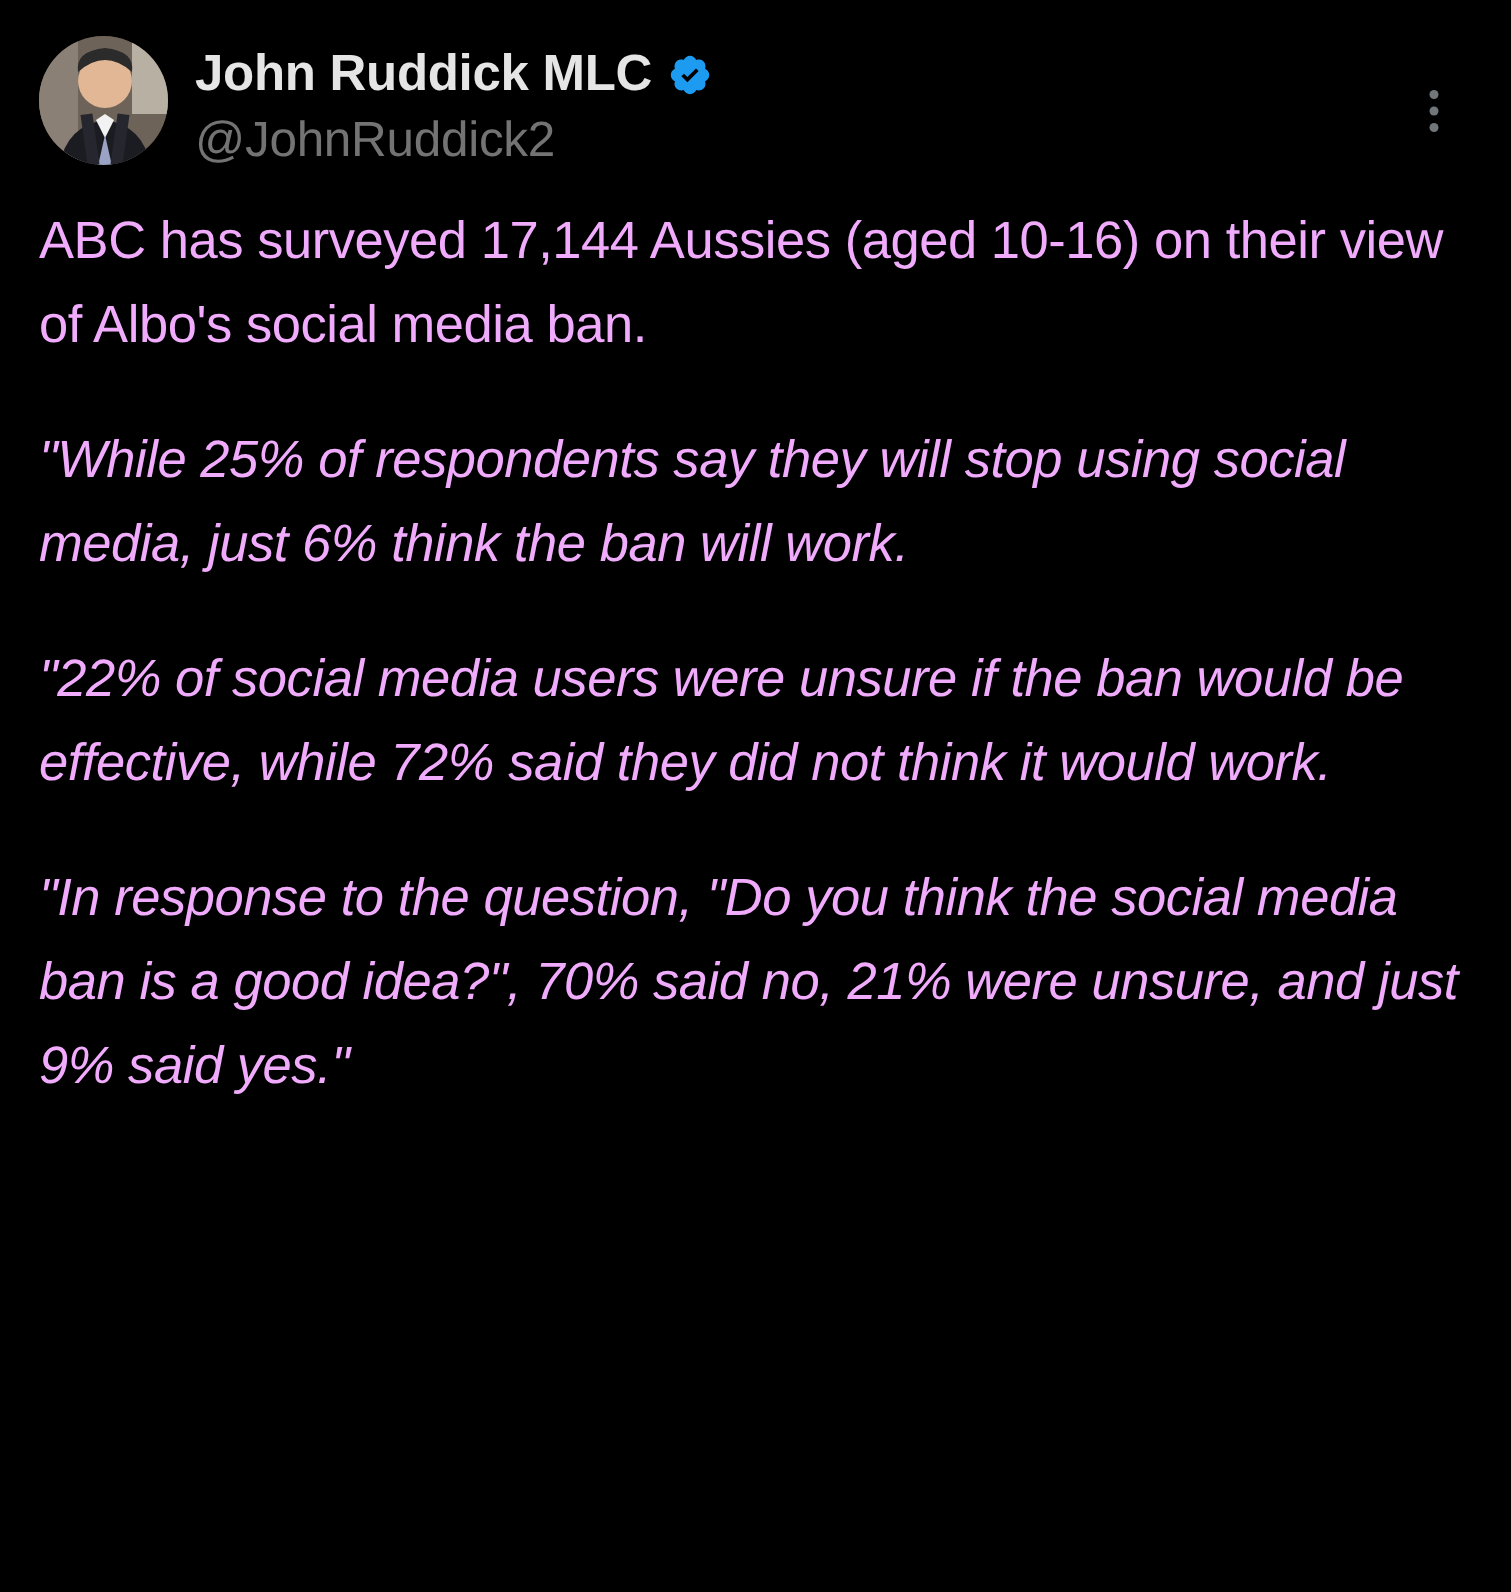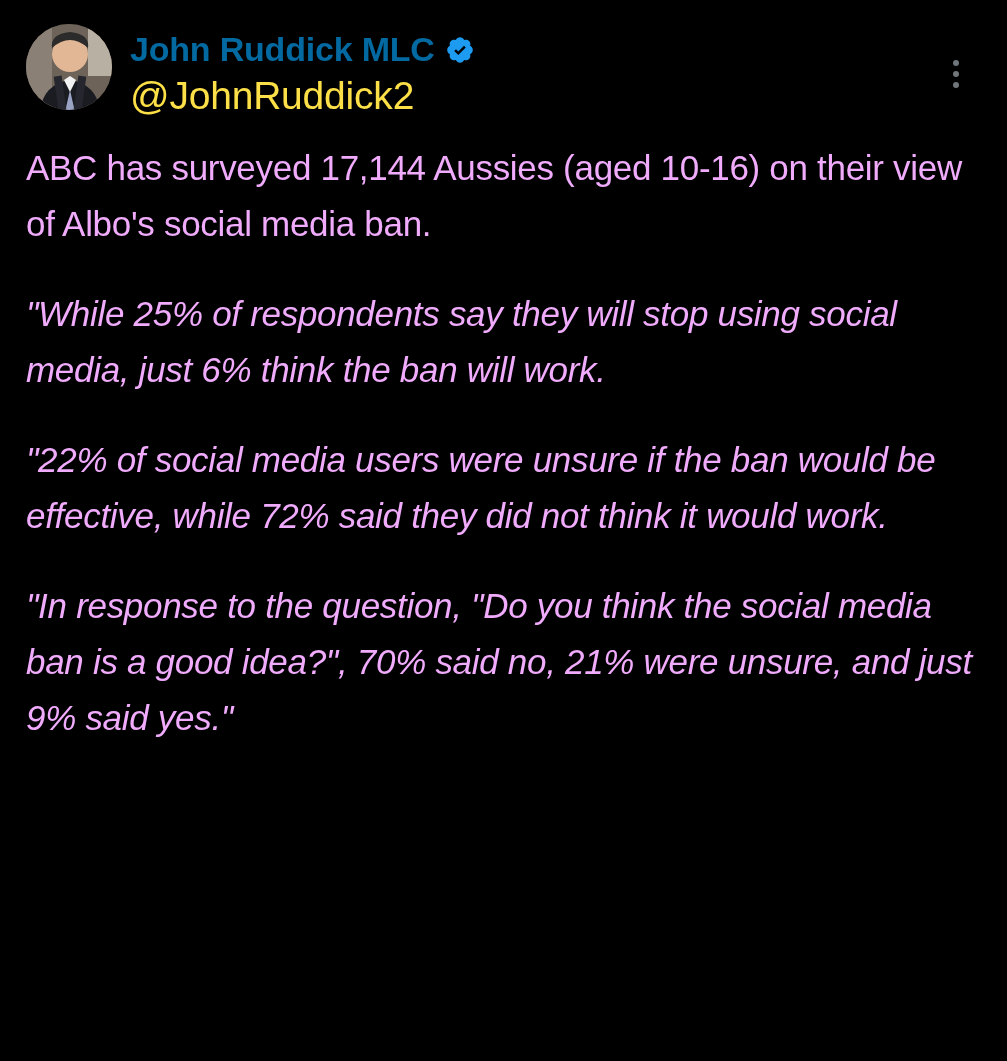--- a/index.html
+++ b/index.html
@@ -46,32 +46,32 @@
     padding-top: 6px;
   }
   .nameline {
     display: flex;
     align-items: center;
     gap: 10px;
   }
   .displayname {
     font-size: 34px;
     font-weight: bold;
-    color: #0369a1;
+    color: #e5e5e5;
     letter-spacing: -0.2px;
     line-height: 1.15;
     white-space: nowrap;
   }
   .verified {
     display: inline-flex;
     align-items: center;
   }
   .handle {
-    font-size: 39px;
-    color: #fde047;
+    font-size: 33px;
+    color: #737373;
     line-height: 1.2;
     margin-top: 4px;
     letter-spacing: -0.2px;
     white-space: nowrap;
   }
   .more-btn {
     position: absolute;
     top: 30px;
     right: 8px;
     width: 34px;

